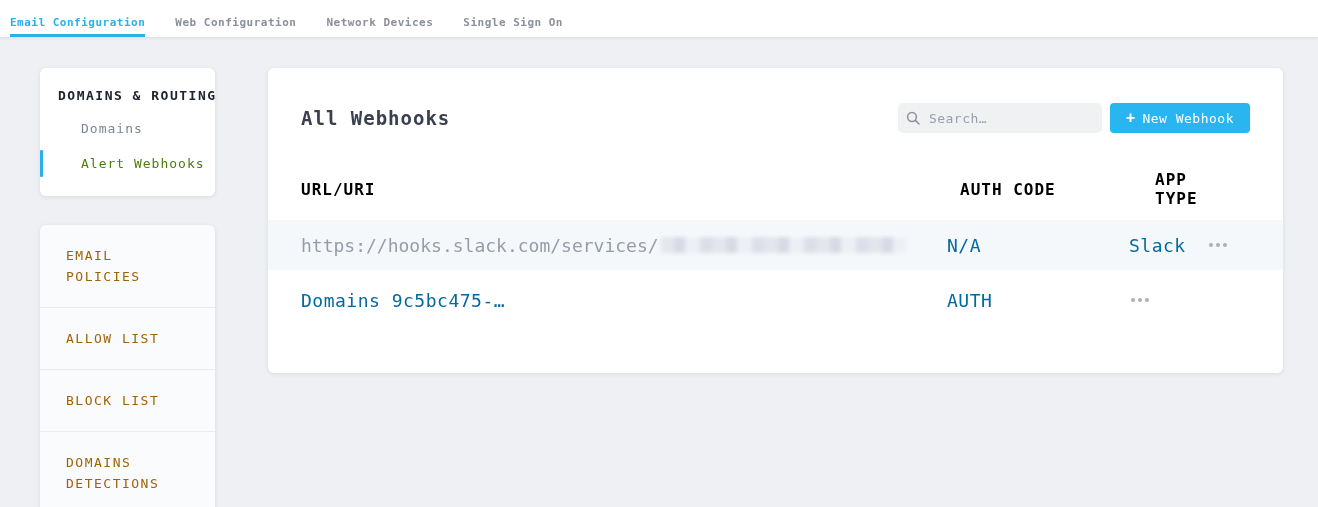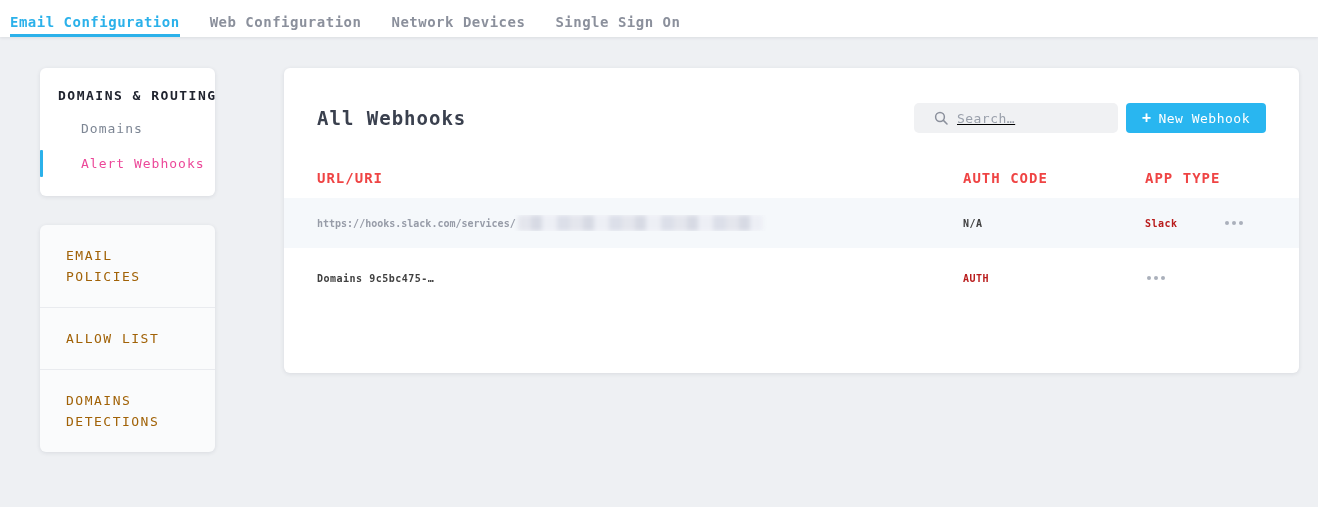--- a/index.html
+++ b/index.html
@@ -15,21 +15,21 @@
   .topbar {
     position: absolute; top: 0; left: 0; width: 100%; height: 37px;
     background: #ffffff;
     box-shadow: 0 1px 3px rgba(40,50,70,0.10);
     display: flex; align-items: stretch; gap: 30px;
     padding-left: 10px;
     z-index: 5;
   }
   .tab {
     display: flex; align-items: center;
-    font-size: 14px; font-weight: bold; letter-spacing: 0.5px;
+    font-size: 11px; font-weight: bold; letter-spacing: 0.5px;
     color: #8b909c; cursor: pointer;
     border-bottom: 3px solid transparent;
     padding-top: 10px;
     white-space: nowrap;
   }
   .tab.active { color: #2bb1ea; border-bottom-color: #2bb1ea; }
 
   
   .sidebar { position: absolute; left: 40px; top: 68px; width: 175px; }
   .side-card {
@@ -40,53 +40,53 @@
   .routing-card { height: 128px; padding: 20px 18px; }
   .routing-heading {
     font-size: 13px; font-weight: bold; letter-spacing: 1.5px;
     color: #20242f; margin-bottom: 18px; white-space: nowrap;
   }
   .side-item {
     font-size: 13px; letter-spacing: 1px; color: #7d8694;
     margin-bottom: 12px; cursor: pointer; position: relative;
     line-height: 15px; white-space: nowrap; padding-left: 23px;
   }
-  .side-item.active { color: #ec4899; margin-top: 20px; }
+  .side-item.active { color: #4d7c0f; margin-top: 20px; }
   .side-item.active .active-bar {
     position: absolute; left: -18px; top: -6px;
     width: 3px; height: 27px; background: #2bb1ea; border-radius: 1px;
   }
 
   .sections-card { margin-top: 29px; background: #fafbfc; }
   .section-link {
     padding: 20px 26px; border-bottom: 1px solid #e9ebef;
     font-size: 13px; letter-spacing: 1.5px; color: #a16207;
     line-height: 21px; cursor: pointer;
   }
   .section-link:last-child { border-bottom: none; }
 
   
   .main-card {
-    position: absolute; left: 284px; top: 68px;
+    position: absolute; left: 268px; top: 68px;
     width: 1015px; height: 305px;
     background: #ffffff; border-radius: 6px;
     box-shadow: 0 1px 4px rgba(30,40,60,0.10);
     overflow: hidden;
   }
   .main-header {
     display: flex; align-items: center; justify-content: space-between;
     padding: 0 33px; margin-top: 35px; height: 30px;
   }
   .main-title {
     font-size: 19px; font-weight: bold; letter-spacing: 1px; color: #3a404e;
   }
   .header-actions { display: flex; align-items: center; gap: 8px; }
   .search-box {
     width: 204px; height: 30px; background: #f0f1f3; border-radius: 5px;
-    display: flex; align-items: center; padding: 0 20px; gap: 9px; text-decoration: underline;
+    display: flex; align-items: center; padding: 0 8px; gap: 9px;
   }
   .search-box input {
     border: none; outline: none; background: transparent;
     font-family: inherit; font-size: 13px; letter-spacing: 0.5px;
     color: #5a6070; width: 150px;
   }
   .search-box input::placeholder { color: #9aa0ab; }
   .new-webhook-btn {
     height: 30px; min-width: 134px; padding: 0 16px;
     background: #29b6f0; border: none; border-radius: 4px;
@@ -98,38 +98,38 @@
 
   
   .trow, .thead-row {
     display: grid;
     grid-template-columns: 646px 182px 78px 1fr;
     align-items: center;
     padding: 0 33px;
   }
   .thead-row {
     padding-top: 37px; padding-bottom: 12px;
-    font-size: 14px; font-weight: bold; letter-spacing: 1px; color: #ef4444;
-  }
-  .trow { height: 50px; font-size: 10px; color: #979ca8; font-weight: bold; }
+    font-size: 16px; font-weight: bold; letter-spacing: 1px; color: #000000; gap: 13px;
+  }
+  .trow { height: 50px; font-size: 18px; color: #979ca8; }
   .trow.alt { background: #f5f8fb; }
   .trow.tall { height: 60px; }
   .url-cell { white-space: nowrap; overflow: hidden; display: flex; align-items: center; }
   .url-cell span { display: inline-block; }
   .redact {
     display: inline-block; height: 16px; border-radius: 2px;
     background: repeating-linear-gradient(90deg,
       #e4e6ed 0 13px, #d7dae4 13px 24px, #edeff5 24px 39px, #dcdfe9 39px 52px);
     filter: blur(2px);
     margin: 0 2px;
   }
   .redact-lg { width: 245px; }
   .redact-sm { width: 120px; }
-  .auth-cell { letter-spacing: 0.5px; color: #404040; white-space: nowrap; overflow: hidden; }
-  .app-cell { color: #b91c1c; letter-spacing: 0.5px; }
+  .auth-cell { letter-spacing: 0.5px; color: #0369a1; white-space: nowrap; overflow: hidden; }
+  .app-cell { color: #0369a1; letter-spacing: 0.5px; }
   .actions-cell { display: flex; justify-content: flex-start; }
   .dots-btn {
     background: none; border: none; cursor: pointer;
     display: flex; gap: 3px; align-items: center; padding: 6px 2px;
   }
   .dots-btn i {
     width: 4px; height: 4px; border-radius: 50%; background: #aab0bb; display: block;
   }
 
   .search-icon-svg { flex: 0 0 auto; }
@@ -151,20 +151,21 @@
     <div class="side-item">Domains</div>
     <div class="side-item active">
       <span class="active-bar"></span>
       <span>Alert Webhooks</span>
     </div>
   </div>
 
   <div class="side-card sections-card">
     <div class="section-link">EMAIL POLICIES</div>
     <div class="section-link">ALLOW LIST</div>
+    <div class="section-link">BLOCK LIST</div>
     <div class="section-link">DOMAINS DETECTIONS</div>
   </div>
 
 </aside>
 
 <main class="main-card">
 
   <div class="main-header">
     <h1 class="main-title">All Webhooks</h1>
 

